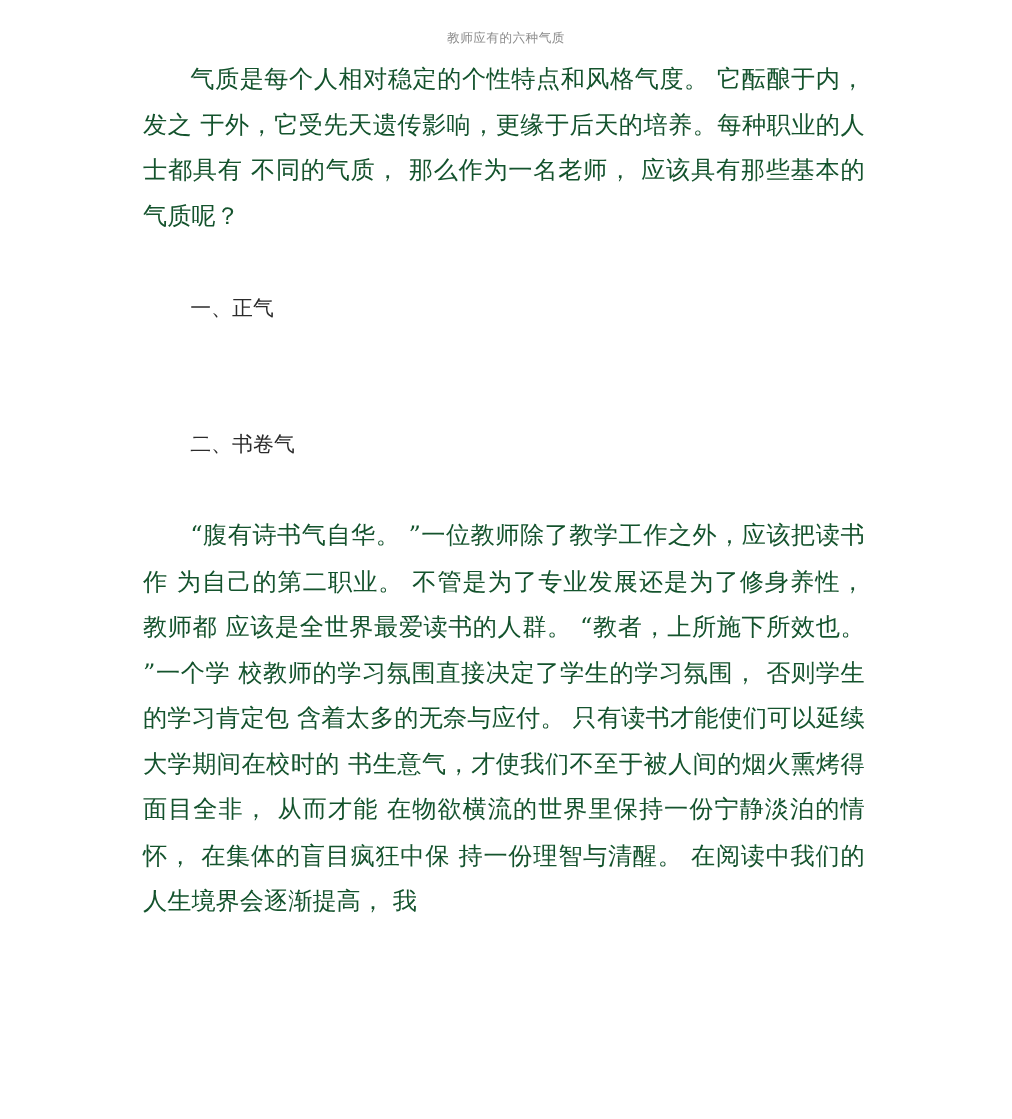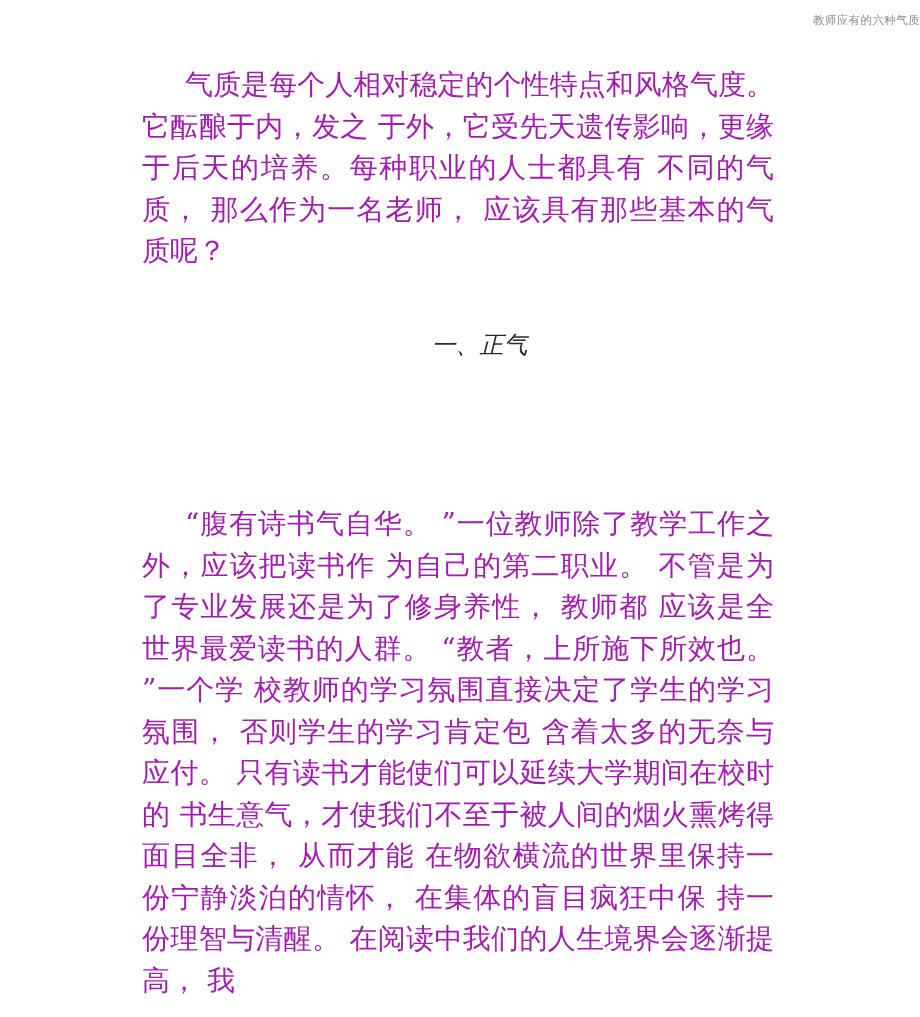--- a/index.html
+++ b/index.html
@@ -20,61 +20,60 @@
     width: 920px;
     height: 1017px;
     background: #ffffff;
     position: relative;
     box-sizing: border-box;
   }
 
   
   .page-header {
     width: 100%;
-    text-align: right;
+    text-align: center;
     font-size: 11.5px;
     line-height: 16px;
     color: #8c8c8c;
     letter-spacing: 0.4px;
-    padding-top: 12px;
-    font-family: Liberation Serif, serif;
+    padding-top: 28px;
+    font-family: Liberation Mono, monospace;
     user-select: none;
   }
 
   
   .text-column {
     position: absolute;
     left: 130px;
     top: 52px;
     width: 656px;
   }
 
   .para {
-    margin: 12px;
-    font-size: 28px;
+    margin: 0;
+    font-size: 22px;
     line-height: 41.5px;
     text-align: justify;
     text-justify: inter-character;
     text-indent: 43px;
-    color: #a21caf;
+    color: #14532d;
     letter-spacing: 0px;
     word-break: break-all;
     white-space: pre-wrap;
   }
 
   .section-heading {
     margin: 0;
-    font-size: 24px;
+    font-size: 19px;
     line-height: 41.5px;
     font-weight: normal;
     text-indent: 43px;
     color: #2b2b2b;
-    text-align: center;
+    text-align: left;
     white-space: pre-wrap;
-    font-style: italic;
   }
 
   .spacer-line {
     height: 41.5px;
   }
 </style>
 </head>
 <body>
 
 <div class="page">
@@ -87,19 +86,20 @@
 
     <div class="spacer-line"></div>
 
     <h2 class="section-heading">一、正气</h2>
 
     <div class="spacer-line"></div>
 
 
     <div class="spacer-line"></div>
 
+    <h2 class="section-heading">二、书卷气</h2>
 
     <div class="spacer-line"></div>
 
     <p class="para">“腹有诗书气自华。 ”一位教师除了教学工作之外，应该把读书作 为自己的第二职业。 不管是为了专业发展还是为了修身养性， 教师都 应该是全世界最爱读书的人群。 “教者，上所施下所效也。 ”一个学 校教师的学习氛围直接决定了学生的学习氛围， 否则学生的学习肯定包 含着太多的无奈与应付。 只有读书才能使们可以延续大学期间在校时的 书生意气，才使我们不至于被人间的烟火熏烤得面目全非， 从而才能 在物欲横流的世界里保持一份宁静淡泊的情怀， 在集体的盲目疯狂中保 持一份理智与清醒。 在阅读中我们的人生境界会逐渐提高， 我</p>
 
   </div>
 </div>
 
 </body></html>

